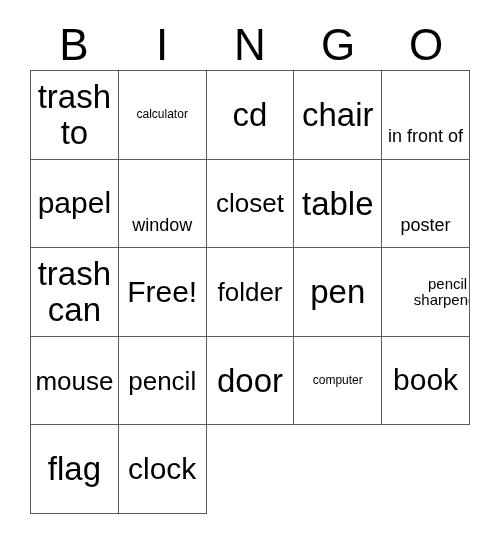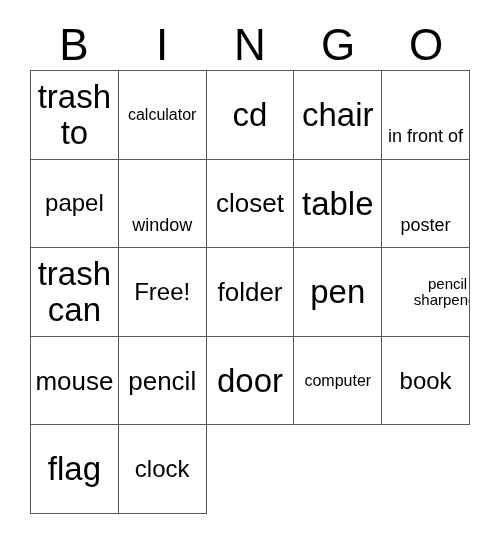--- a/index.html
+++ b/index.html
@@ -67,24 +67,24 @@
   }
   .cell span {
     display: block;
     width: 100%;
     line-height: 1.08;
     word-wrap: break-word;
     overflow-wrap: break-word;
   }
   
   .fs-xl span { font-size: 33px; }
-  .fs-lg span { font-size: 24px; }
+  .fs-lg span { font-size: 30px; }
   .fs-md span { font-size: 26px; }
   .fs-sm span { font-size: 18px; margin-top: 44px; }
-  .fs-xs span { font-size: 16px; }
+  .fs-xs span { font-size: 12px; }
   .fs-xxs span { font-size: 15px; padding-left: 44px; }
 </style>
 </head>
 <body>
 
 <div class="card">
 
   <div class="header-row">
     <div class="header-cell">B</div>
     <div class="header-cell">I</div>

